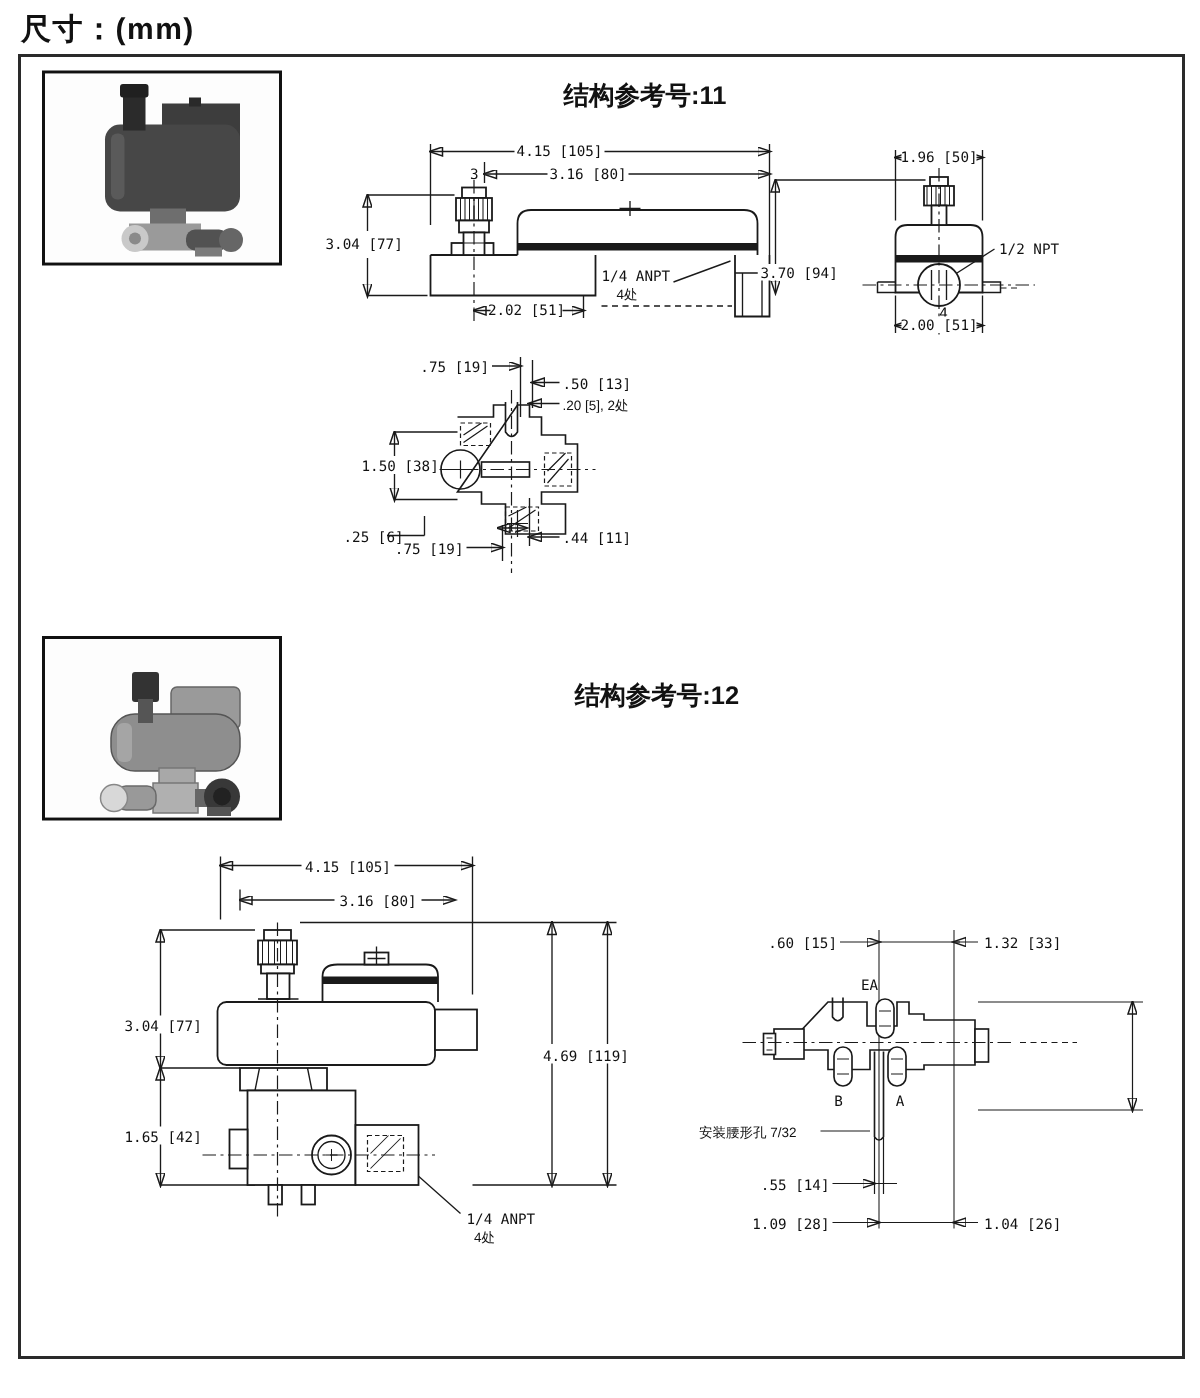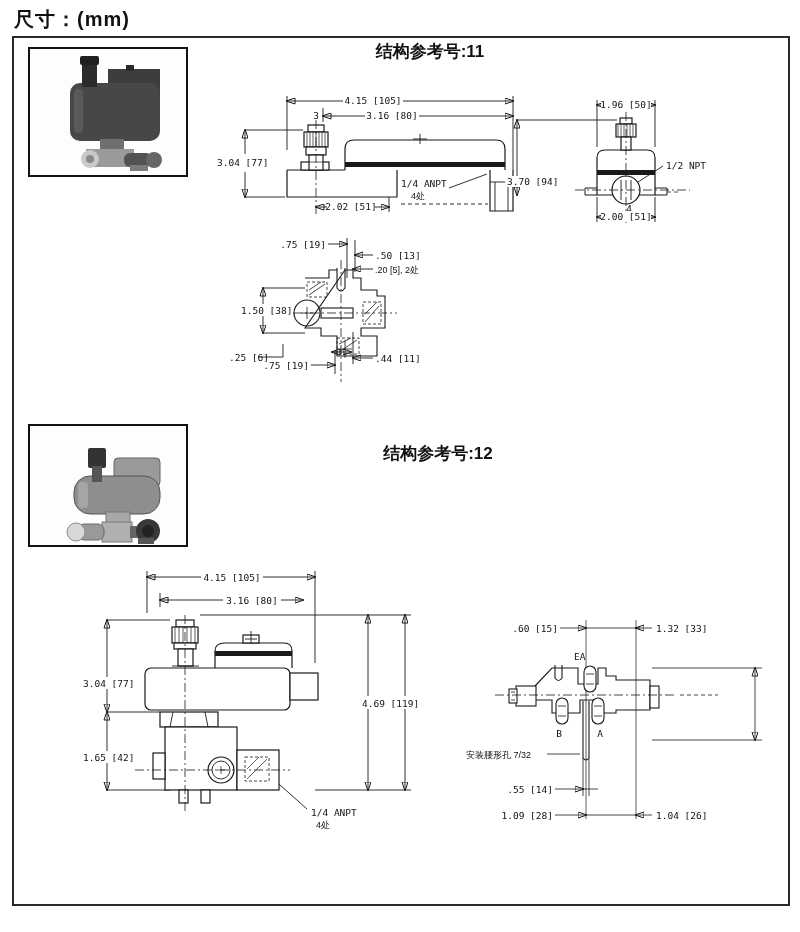--- a/index.html
+++ b/index.html
@@ -3,22 +3,22 @@
 <meta charset="utf-8">
 <style>
   html,body{margin:0;padding:0;background:#fff;}
   body{width:800px;height:932px;position:relative;font-family:"Liberation Sans",sans-serif;color:#111;}
   .dim-note{position:absolute;left:14px;top:6px;font-size:20px;font-weight:bold;letter-spacing:1px;}
   .outer-frame{position:absolute;left:12px;top:36px;width:774px;height:866px;border:2px solid #2a2a2a;background:#fff;}
   .photo-box{position:absolute;border:2px solid #111;background:#fff;overflow:hidden;}
   .photo-box.p1{left:28px;top:47px;width:156px;height:126px;}
   .photo-box.p2{left:28px;top:424px;width:156px;height:119px;}
   .sec-title{position:absolute;width:220px;text-align:center;font-size:17px;font-weight:bold;}
-  .sec-title.t11{left:320px;top:40px;}
-  .sec-title.t12{left:328px;top:442px;}
+  .sec-title.t11{left:320px;top:52px;}
+  .sec-title.t12{left:328px;top:452px;}
   .drw{position:absolute;}
   .drw.a{left:215px;top:92px;}
   .drw.b{left:505px;top:92px;}
   .drw.c{left:225px;top:232px;}
   .drw.d{left:75px;top:563px;}
   .drw.e{left:440px;top:606px;}
   svg text{font-family:"DejaVu Sans Mono","Liberation Sans",monospace;font-size:9.5px;fill:#111;}
   svg .cjk{font-family:"Liberation Sans",sans-serif;font-size:9px;}
   svg line,svg path,svg rect.o,svg circle.o{stroke:#1a1a1a;fill:none;}
 </style>

